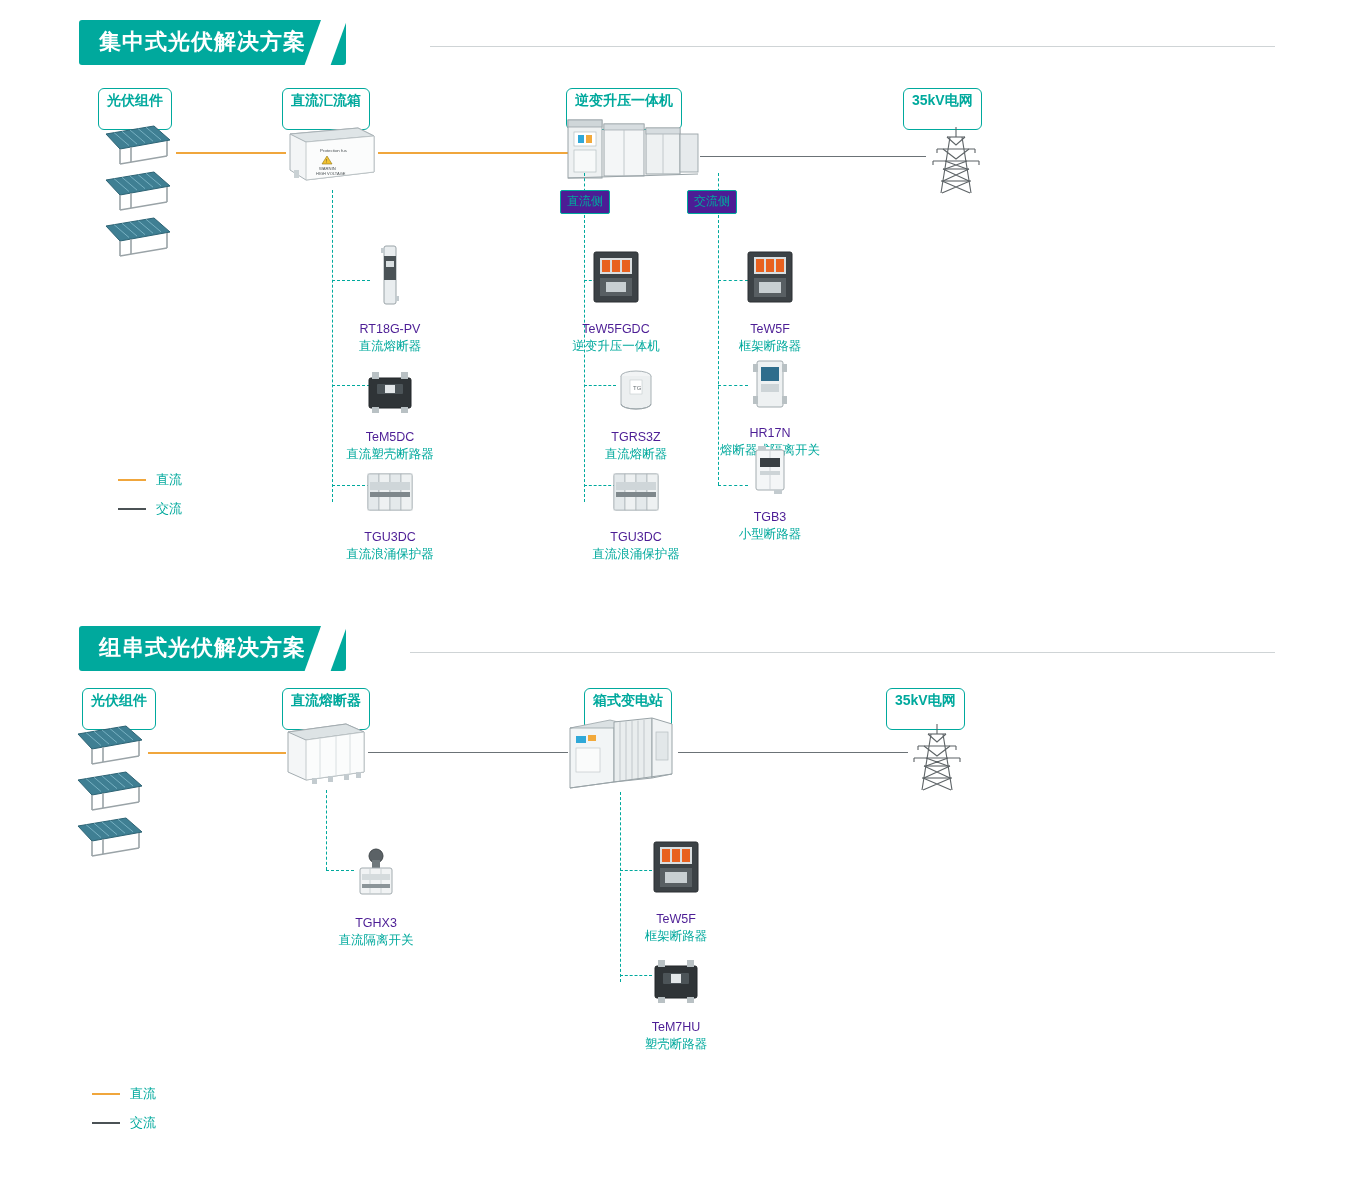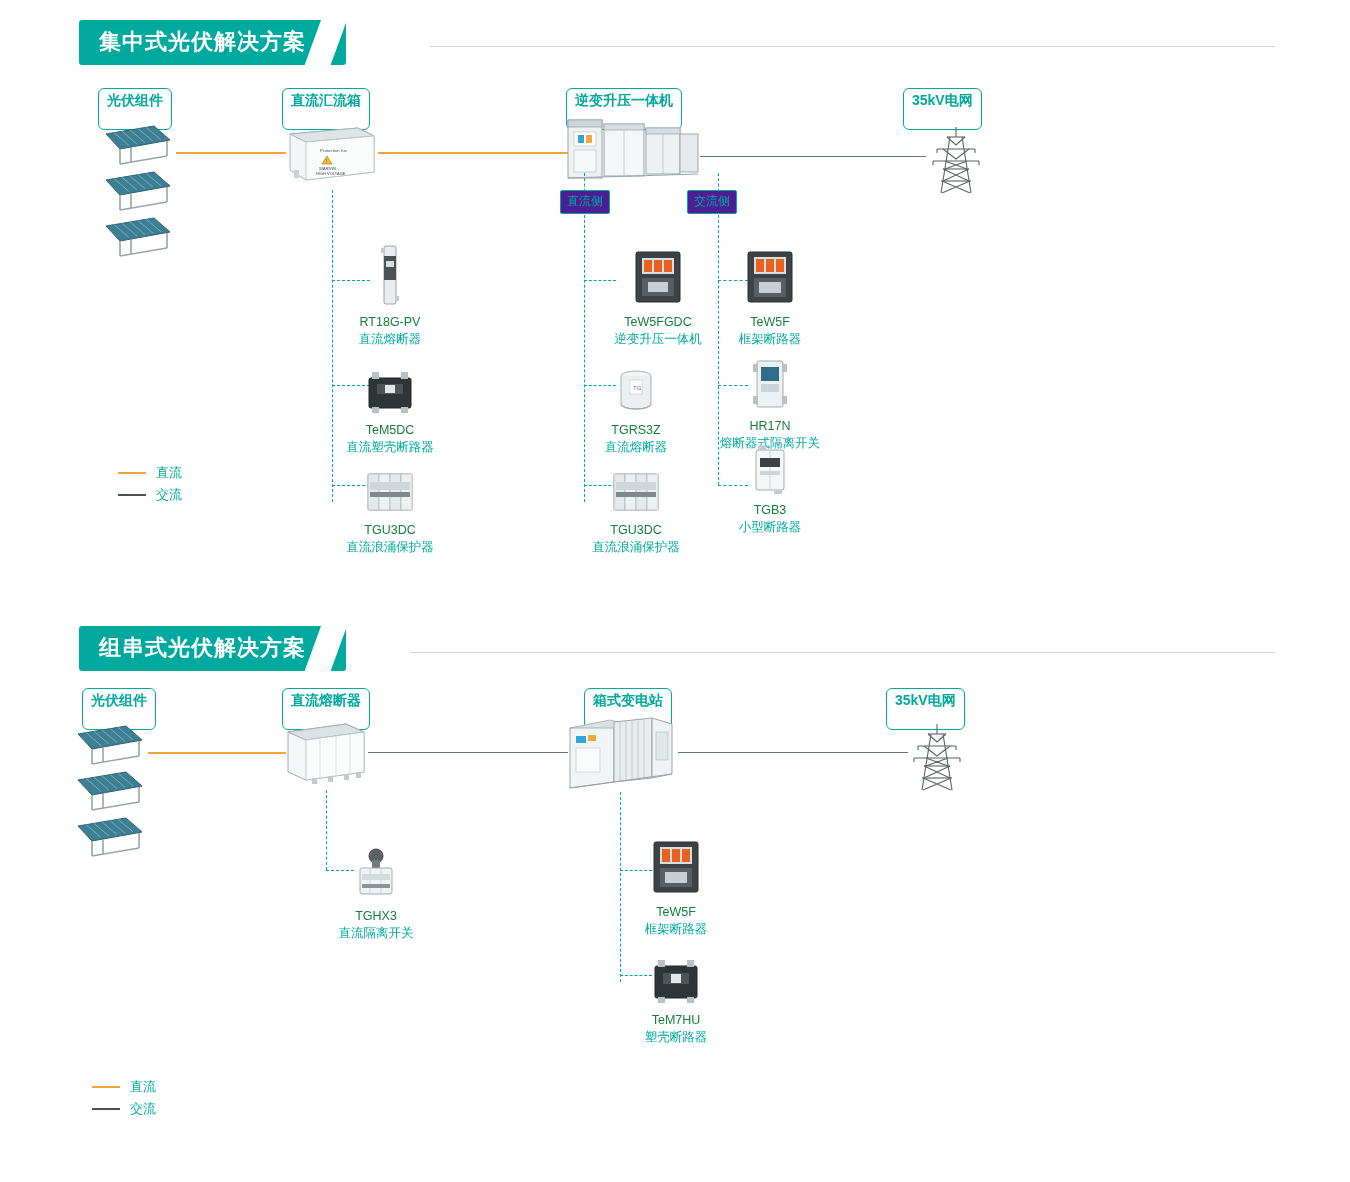--- a/index.html
+++ b/index.html
@@ -78,26 +78,26 @@
   }
   .dash-h {
     position: absolute;
     height: 0;
     border-top: 1px dashed #00a99d;
   }
 
   
   .product { position: absolute; text-align: center; }
   .product .pic { height: 66px; display: flex; align-items: flex-end; justify-content: center; }
-  .product .code { font-size: 12.5px; color: #15803d; margin-top: 9px; line-height: 1.25; }
+  .product .code { font-size: 12.5px; color: #4c1d95; margin-top: 16px; line-height: 1.25; }
   .product .desc { font-size: 12.5px; color: #00a99d; line-height: 1.3; }
 
   
   .legend { position: absolute; }
-  .legend-row { display: flex; align-items: center; height: 22px; }
+  .legend-row { display: flex; align-items: center; height: 22px; margin-top: 7px; }
   .legend-swatch { width: 28px; height: 2px; margin-right: 10px; }
   .legend-text { font-size: 13px; color: #00a99d; }
 
   
   .pv { position: absolute; }
   .pv svg { display: block; }
   .tower { position: absolute; }
 </style>
 </head>
 <body>
@@ -274,21 +274,21 @@
         <rect x="30" y="6" width="11" height="36" fill="#e4e9eb" stroke="#a8b1b5" stroke-width="0.7"></rect>
         <rect x="41" y="6" width="11" height="36" fill="#eef1f2" stroke="#a8b1b5" stroke-width="0.7"></rect>
         <rect x="10" y="14" width="40" height="8" fill="#cfd6d9"></rect>
         <rect x="10" y="24" width="40" height="5" fill="#7f888c"></rect>
       </svg>
     </div>
     <div class="code">TGU3DC</div>
     <div class="desc">直流浪涌保护器</div>
   </div>
 
-  <div class="product" style="left:598px; top:240px; width:120px;">
+  <div class="product" style="left:556px; top:240px; width:120px;">
     <div class="pic">
       <svg width="56" height="58" viewBox="0 0 56 58">
         <rect x="6" y="4" width="44" height="50" rx="2" fill="#3c4246" stroke="#2a2f32" stroke-width="1"></rect>
         <rect x="12" y="10" width="32" height="16" fill="#d9dee0"></rect>
         <rect x="14" y="12" width="8" height="12" fill="#e8611f"></rect>
         <rect x="24" y="12" width="8" height="12" fill="#e8611f"></rect>
         <rect x="34" y="12" width="8" height="12" fill="#e8611f"></rect>
         <rect x="12" y="30" width="32" height="18" fill="#585f63"></rect>
         <rect x="18" y="34" width="20" height="10" fill="#c8cfd2"></rect>
       </svg>

